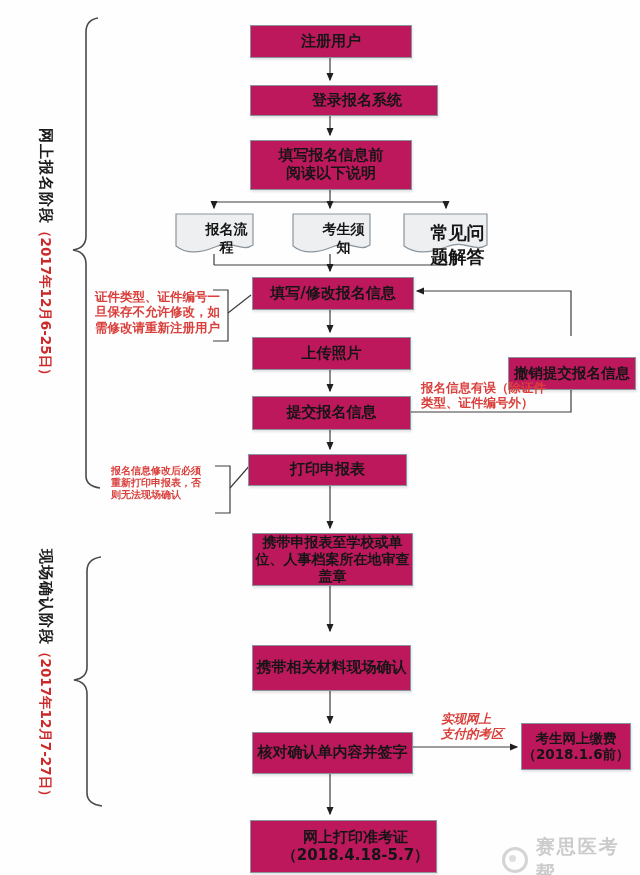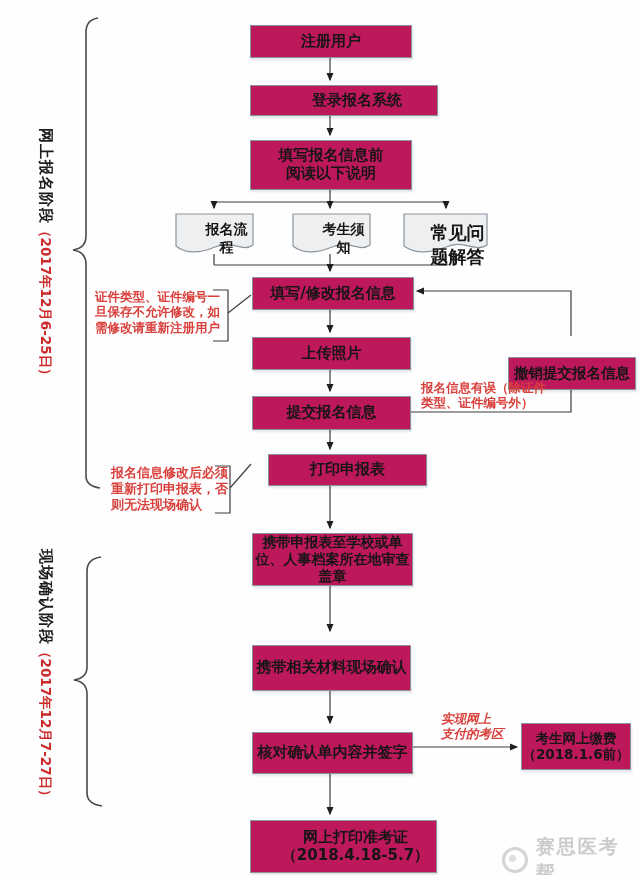--- a/index.html
+++ b/index.html
@@ -13,21 +13,21 @@
     display:flex;align-items:center;justify-content:center;text-align:center;
     font-weight:700;color:#151515;font-size:15px;line-height:1.18;
     white-space:pre-line;box-shadow:1px 2px 2px rgba(0,0,0,0.10);
   }
   .b1{left:250px;top:25px;width:160px;height:31px;}
   .b2{left:250px;top:85px;width:160px;height:29px;padding-left:26px;}
   .b3{left:250px;top:140px;width:160px;height:48px;}
   .b4{left:252px;top:277px;width:160px;height:31px;}
   .b5{left:252px;top:337px;width:157px;height:31px;}
   .b6{left:252px;top:396px;width:157px;height:32px;}
-  .b7{left:268px;top:454px;width:157px;height:30px;}
+  .b7{left:248px;top:454px;width:157px;height:30px;}
   .b8{left:252px;top:533px;width:159px;height:51px;font-size:14px;line-height:1.2;}
   .b9{left:252px;top:637px;width:157px;height:44px;margin-top:8px;}
   .b10{left:252px;top:732px;width:159px;height:40px;}
   .b11{left:250px;top:820px;width:161px;height:51px;padding-left:24px;}
   .r1{left:508px;top:317px;width:126px;height:31px;font-size:14.5px;margin-top:40px;}
   .r2{left:521px;top:723px;width:108px;height:45px;font-size:13.5px;text-align:center;}
   .doc{position:absolute;width:79px;height:41px;}
   .d1{left:175px;top:213px;}
   .d2{left:292px;top:213px;}
   .d3{left:403px;top:213px;width:85px;}
@@ -36,21 +36,21 @@
     position:relative;padding-top:8px;text-align:center;font-weight:700;
     font-size:14px;color:#151515;margin-left:24px;
   }
   .d3 .lbl{font-size:18px;}
   .ann{
     position:absolute;color:#d9403c;font-weight:700;font-size:12.5px;
     line-height:1.22;white-space:pre-line;
   }
   .a1{left:95px;top:289px;width:134px;}
   .a2{left:421px;top:380px;width:142px;}
-  .a3{left:111px;top:465px;width:124px;font-size:13px;}
+  .a3{left:111px;top:465px;width:124px;font-size:10px;}
   .a4{left:441px;top:711px;width:74px;text-align:left;font-style:italic;}
   .phase{
     position:absolute;transform:rotate(90deg);transform-origin:0 0;
     white-space:nowrap;font-weight:700;height:24px;line-height:24px;
   }
   .p1{left:58px;top:128px;width:245px;}
   .p2{left:58px;top:549px;width:255px;}
   .phase .pn{color:#1c1c1c;font-size:15px;letter-spacing:1px;}
   .phase .pd{color:#cc2a2a;font-size:13.5px;}
   .wm{

